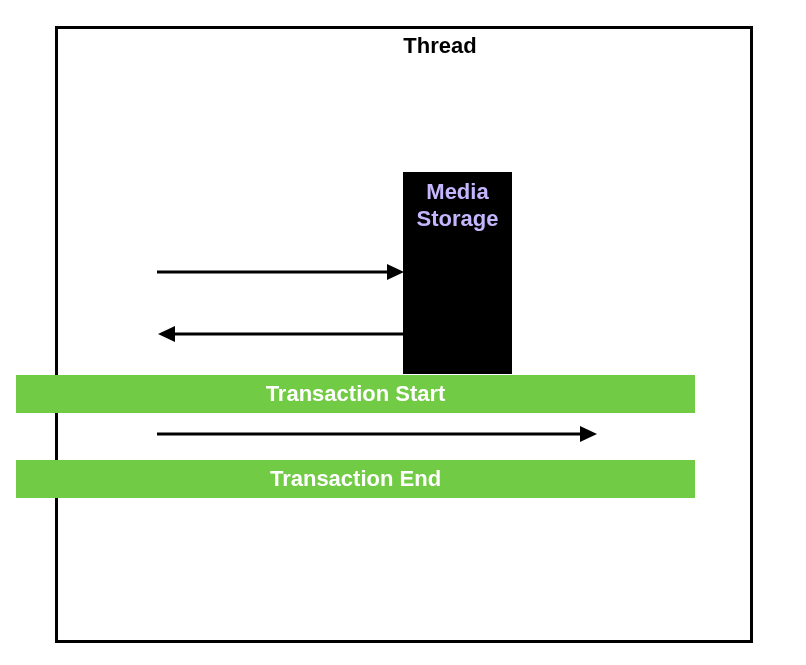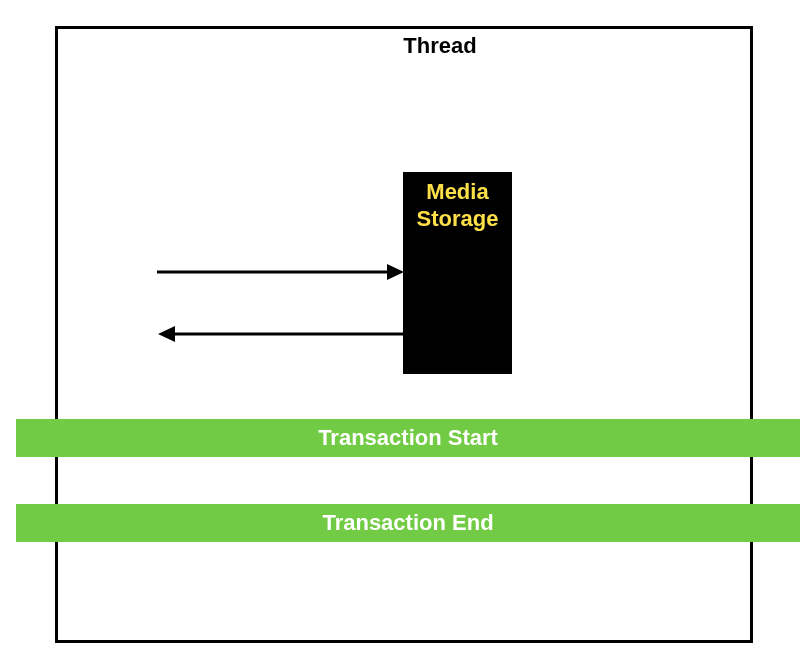--- a/index.html
+++ b/index.html
@@ -42,44 +42,43 @@
   .node {
     position: absolute;
     background: var(--node-black, #000000);
     z-index: 1;
   }
   .node-label {
     position: absolute;
     left: 0;
     width: 100%;
     text-align: center;
-    color: #fde047;
+    color: #c4b5fd;
     font-size: 22px;
     font-weight: 700;
     line-height: 27px;
   }
   .node-service { left: 64px; top: 181px; width: 94px; height: 361px; }
   .node-service .node-label { top: 163px; }
   .node-media-storage { left: 403px; top: 172px; width: 109px; height: 202px; }
   .node-media-storage .node-label { top: 6px; }
   .node-media { left: 596px; top: 172px; width: 135px; height: 405px; }
   .node-media .node-label { top: 170px; }
   .arrow {
     position: absolute;
     z-index: 2;
   }
   .band {
     position: absolute;
     left: 16px;
-    width: 784px;
+    width: 679px;
     height: 38px;
     background: var(--band-green, #72CB44);
     z-index: 3;
     text-align: center;
-    margin-top: 44px;
   }
   .band-label {
     display: inline-block;
     color: #ffffff;
     font-size: 22px;
     font-weight: 700;
     line-height: 38px;
   }
   .band-start { top: 375px; }
   .band-end { top: 460px; }

